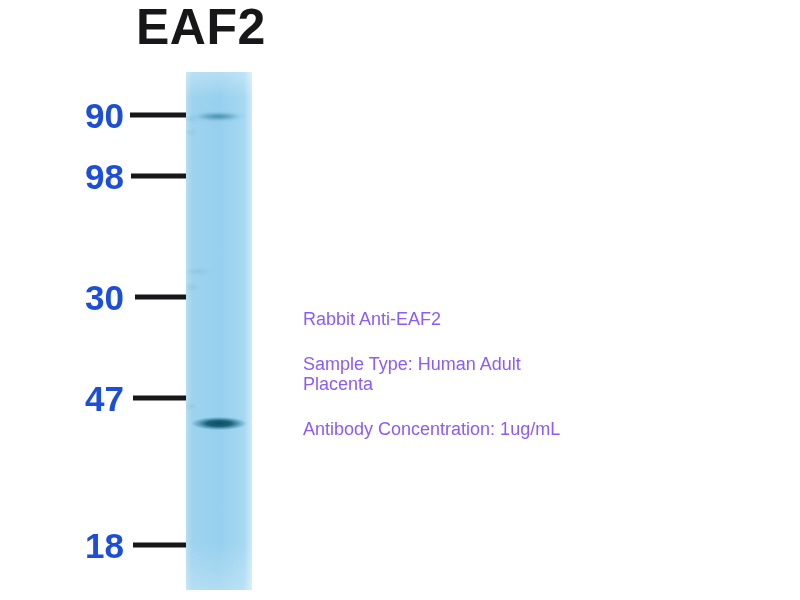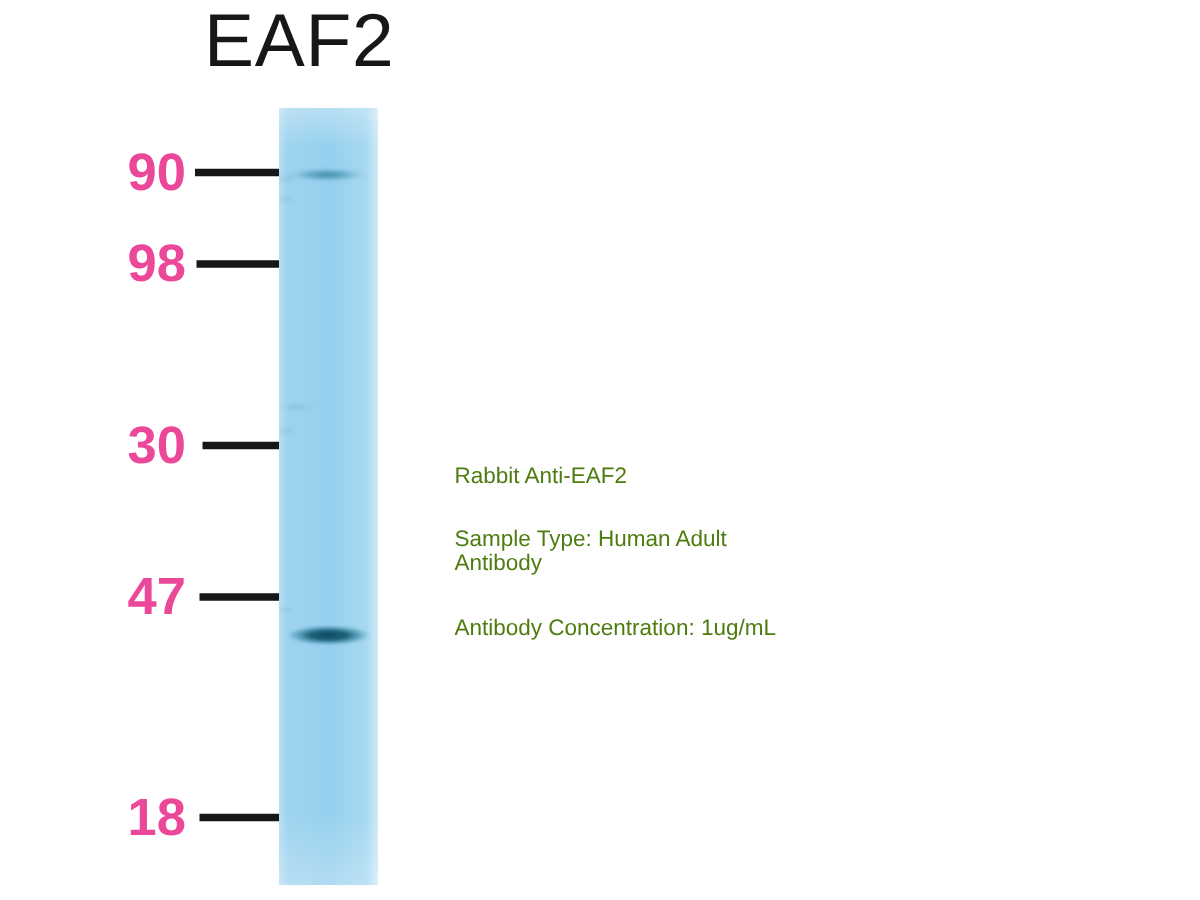--- a/index.html
+++ b/index.html
@@ -19,21 +19,21 @@
     height: 600px;
     background: #ffffff;
   }
 
   
   #blot-title {
     position: absolute;
     left: 136px;
     top: 2px;
     font-size: 50px;
-    font-weight: normal;
+    font-weight: bold;
     letter-spacing: 0.5px;
     color: #17171a;
     line-height: 1.02;
     white-space: nowrap;
   }
 
   
   #gel-lane {
     position: absolute;
     left: 186px;
@@ -117,42 +117,42 @@
   .marker {
     position: absolute;
     height: 0;
   }
   .marker-label {
     position: absolute;
     right: 62px;
     transform: translateY(-50%);
     font-size: 35px;
     font-weight: bold;
-    color: #ec4899;
+    color: #1d4ed8;
     line-height: 1;
     white-space: nowrap;
   }
   .marker-dash {
     position: absolute;
     left: 0;
     transform: translateY(-50%);
     height: 5px;
     background: #17171a;
   }
 
   
   #annotations {
     position: absolute;
     left: 303px;
     top: 310px;
     width: 470px;
   }
   .annotation-line {
-    font-size: 15px;
-    color: #4d7c0f;
+    font-size: 18px;
+    color: #8b5cf6;
     line-height: 1.08;
     margin-bottom: 26px;
     white-space: pre-line;
   }
   .annotation-line:last-child {
     margin-bottom: 16px;
   }
 </style>
 </head>
 <body>
@@ -190,17 +190,17 @@
     </div>
     <div class="marker" style="top:545px; left:133px; width:53px;">
       <span class="marker-label">18</span>
       <span class="marker-dash" style="width:53px;"></span>
     </div>
   </div>
 
   <div id="annotations">
     <div class="annotation-line">Rabbit Anti-EAF2</div>
     <div class="annotation-line">Sample Type: Human Adult
-Antibody</div>
+Placenta</div>
     <div class="annotation-line">Antibody Concentration: 1ug/mL</div>
   </div>
 
 </div>
 
 </body></html>

